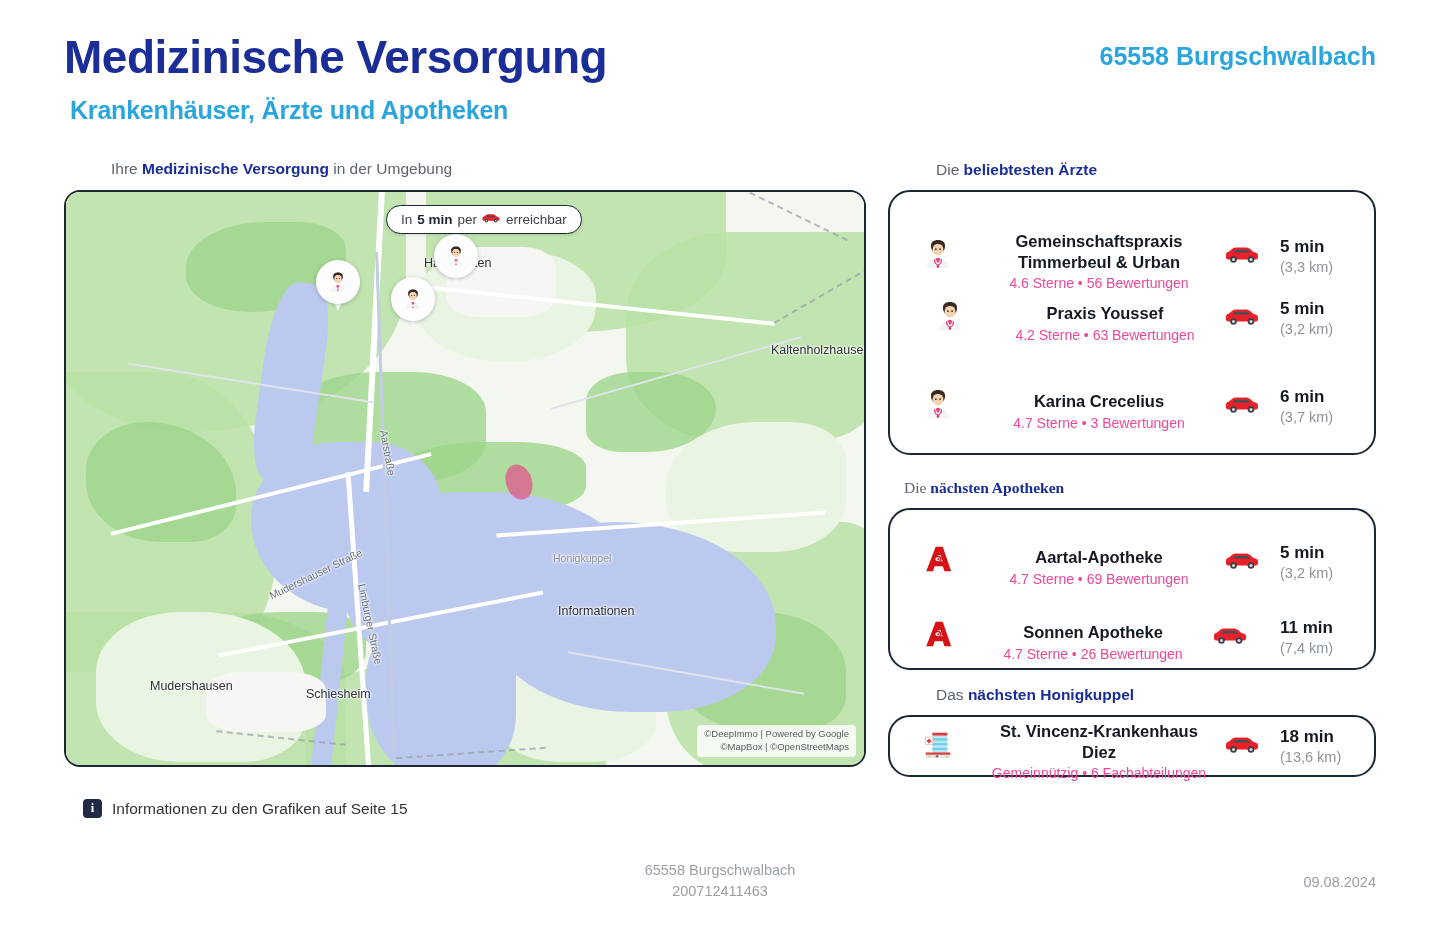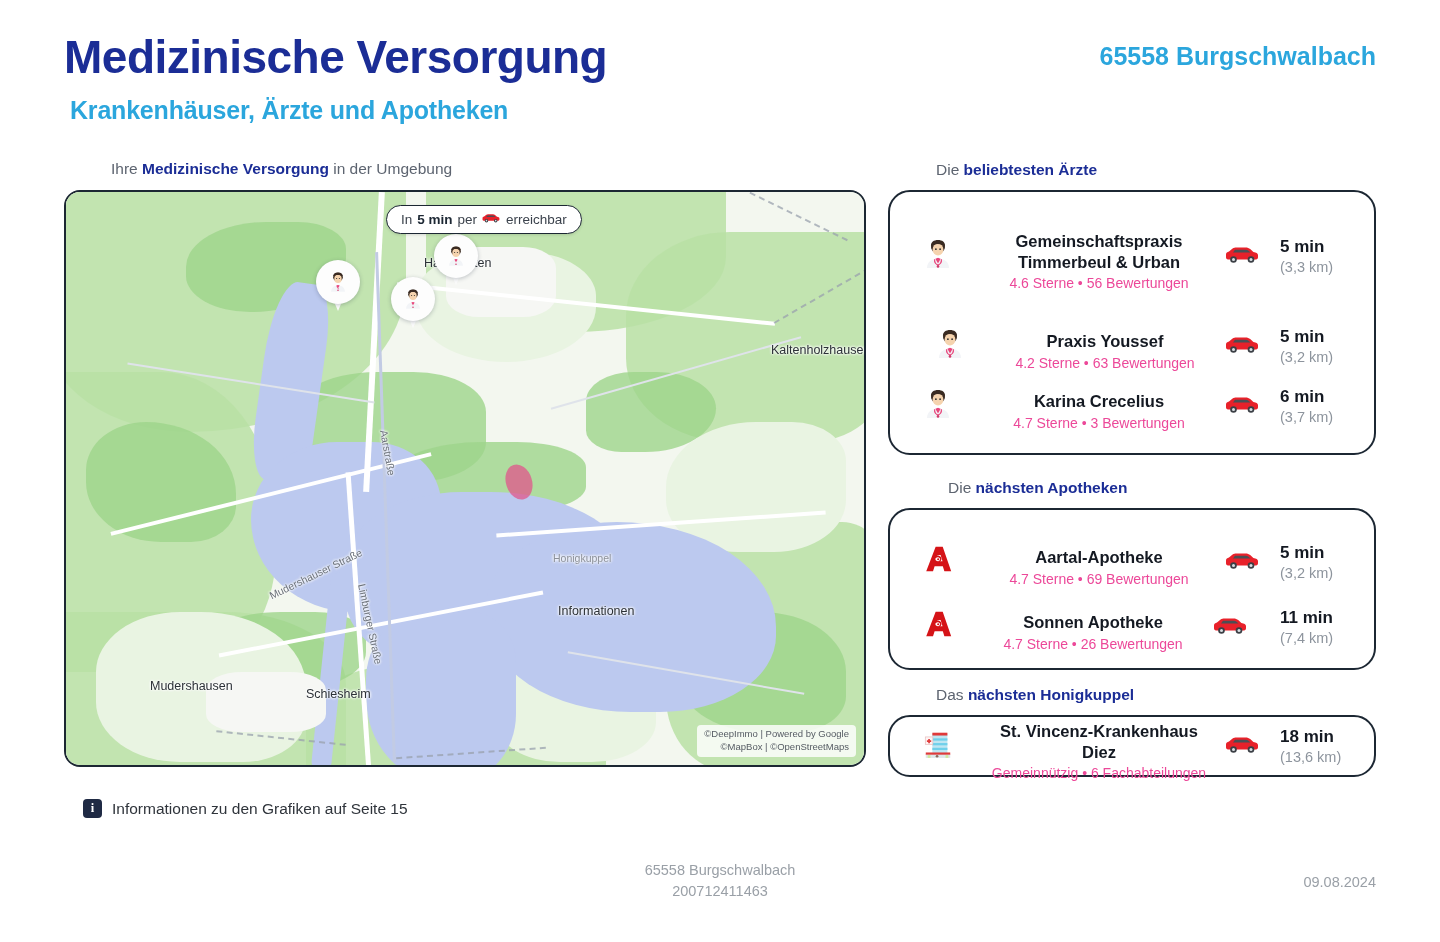--- a/index.html
+++ b/index.html
@@ -27,21 +27,21 @@
     position:absolute; right:64px; top:42px;
     font-size:25px; font-weight:bold; color:#2ba6dd; white-space:nowrap;
   }
 
   
   .caption { font-size:15.5px; color:#5d6470; white-space:nowrap;margin-left:28px; }
   .caption b { color:#1b2d96; font-weight:bold; }
 
   #map-caption { position:absolute; left:83px; top:160px; }
   #doctors-caption { position:absolute; left:908px; top:161px; }
-  #pharmacies-caption { position:absolute; left:920px; top:479px; }
+  #pharmacies-caption { position:absolute; left:876px; top:479px;font-family:Liberation Serif, serif; }
   #hospital-caption { position:absolute; left:908px; top:686px; }
 
   
   .map-frame {
     position:absolute; left:64px; top:190px; width:802px; height:577px;
     border:2px solid #1c2733; border-radius:16px; overflow:hidden;
     background:#eef3e9;
   }
   .map-canvas { position:absolute; inset:0; }
   .map-bg { position:absolute; inset:0; background:#f3f7ef; }
@@ -345,21 +345,21 @@
           <circle cx="26" cy="15" r="3.3" fill="#3b3f45"></circle>
             <circle cx="26" cy="15" r="1.5" fill="#d9dde1"></circle>
         </svg>
       </div>
       <div class="row-time">
         <div class="t">5 min</div>
         <div class="d">(3,3 km)</div>
       </div>
     </div>
 
-    <div class="row" style="top:124px; height:60px;padding-left:12px;">
+    <div class="row" style="top:96px; height:60px;padding-left:12px;">
       <div class="row-icon">
         <svg viewBox="0 0 32 32" width="32" height="32" aria-hidden="true">
           <ellipse cx="16" cy="9" rx="7" ry="6.5" fill="#3a2b22"></ellipse>
           <ellipse cx="16" cy="11.5" rx="5.4" ry="6" fill="#f5d3ae"></ellipse>
           <path d="M9 8.5c1.5-3.5 12-3.5 14 0 .5-4.5-3-6.5-7-6.5S8.5 4 9 8.5z" fill="#3a2b22"></path>
           <path d="M5 30c0-6.2 4.8-9.2 11-9.2S27 23.8 27 30z" fill="#f2f4f7"></path>
           <path d="M13.4 20.8 16 25.6l2.6-4.8-2.6-1z" fill="#e8447a"></path>
           <path d="M12.6 21.2c-.4 3.4 1.6 5.6 3.4 5.6s3.8-2.2 3.4-5.6" stroke="#e8447a" stroke-width="1.2" fill="none"></path>
           <circle cx="16" cy="28.4" r="1.3" fill="#d13b6c"></circle>
           <circle cx="13.9" cy="11.2" r=".85" fill="#2b2b2b"></circle>
@@ -450,21 +450,21 @@
           <circle cx="26" cy="15" r="3.3" fill="#3b3f45"></circle>
             <circle cx="26" cy="15" r="1.5" fill="#d9dde1"></circle>
         </svg>
       </div>
       <div class="row-time">
         <div class="t">5 min</div>
         <div class="d">(3,2 km)</div>
       </div>
     </div>
 
-    <div class="row" style="top:87px; height:60px;gap:12px;">
+    <div class="row" style="top:97px; height:60px;gap:12px;">
       <div class="row-icon">
         <svg viewBox="0 0 34 34" width="32" height="32" aria-hidden="true">
           <path d="M14.5 3h7.5l9 26h-7.2l-1.7-5.4h-8.7L11.7 29H4.5z" fill="#d51317"></path>
           <path d="M16.6 11.8h3.1l2.1 6.6h-7.2z" fill="#ffffff"></path>
           <path d="M13 13.5c2.4-2 5.8-1.6 7.2.6 1.2 1.9.3 4.3-1.8 5.2-2.3 1-5 .1-6-1.8-.9-1.6-.4-3.2.6-4z" fill="#d51317"></path>
           <path d="M14.8 14.8c1.3-1.1 3.3-.9 4.1.3.7 1 .2 2.4-1 2.9-1.3.6-2.9 0-3.4-1-.5-.9-.2-1.8.3-2.2z" fill="#ffffff"></path>
           <circle cx="17.2" cy="16.2" r="1.1" fill="#d51317"></circle>
         </svg>
       </div>
       <div class="row-main">

